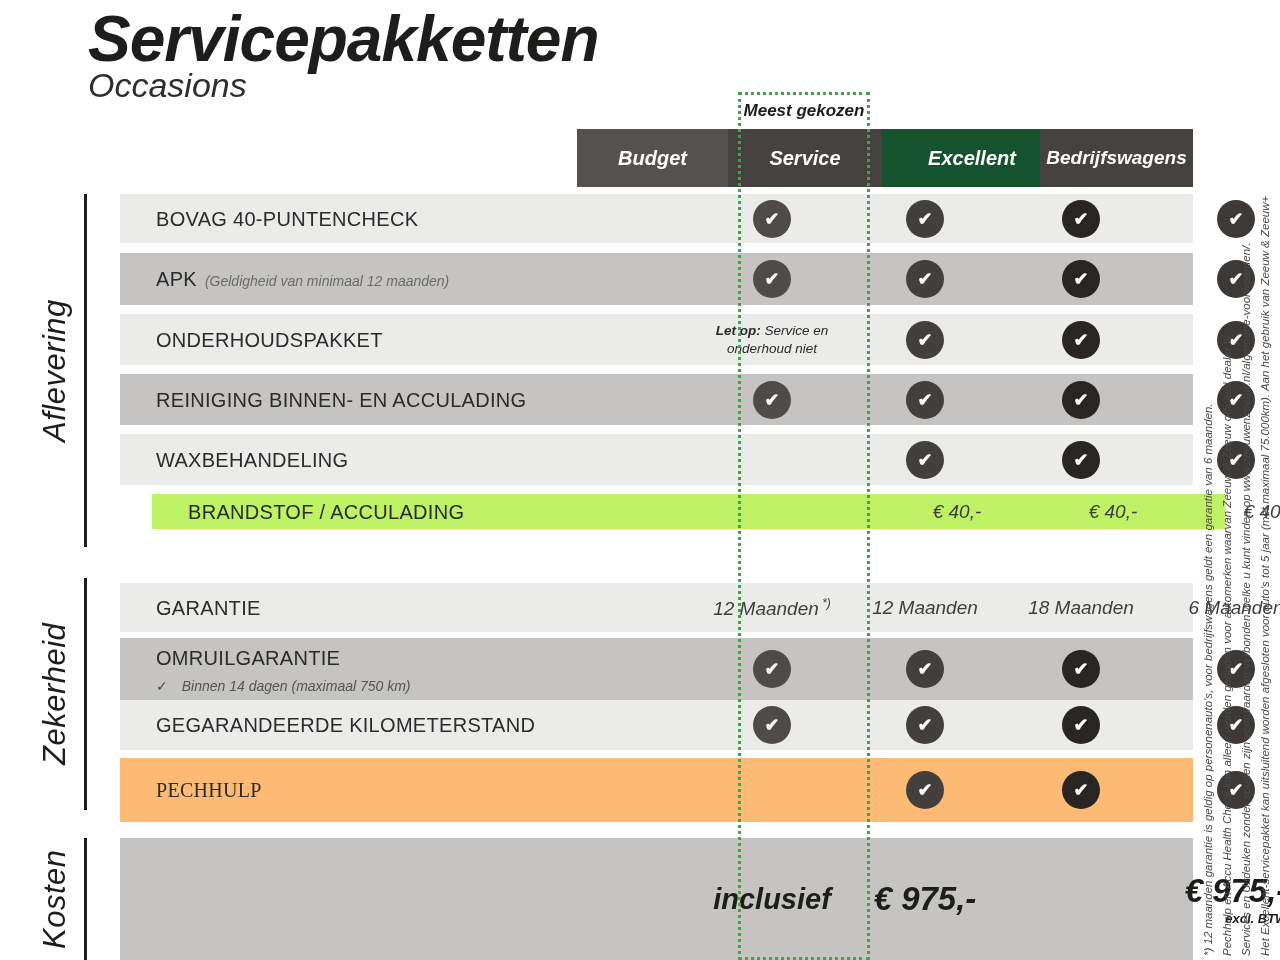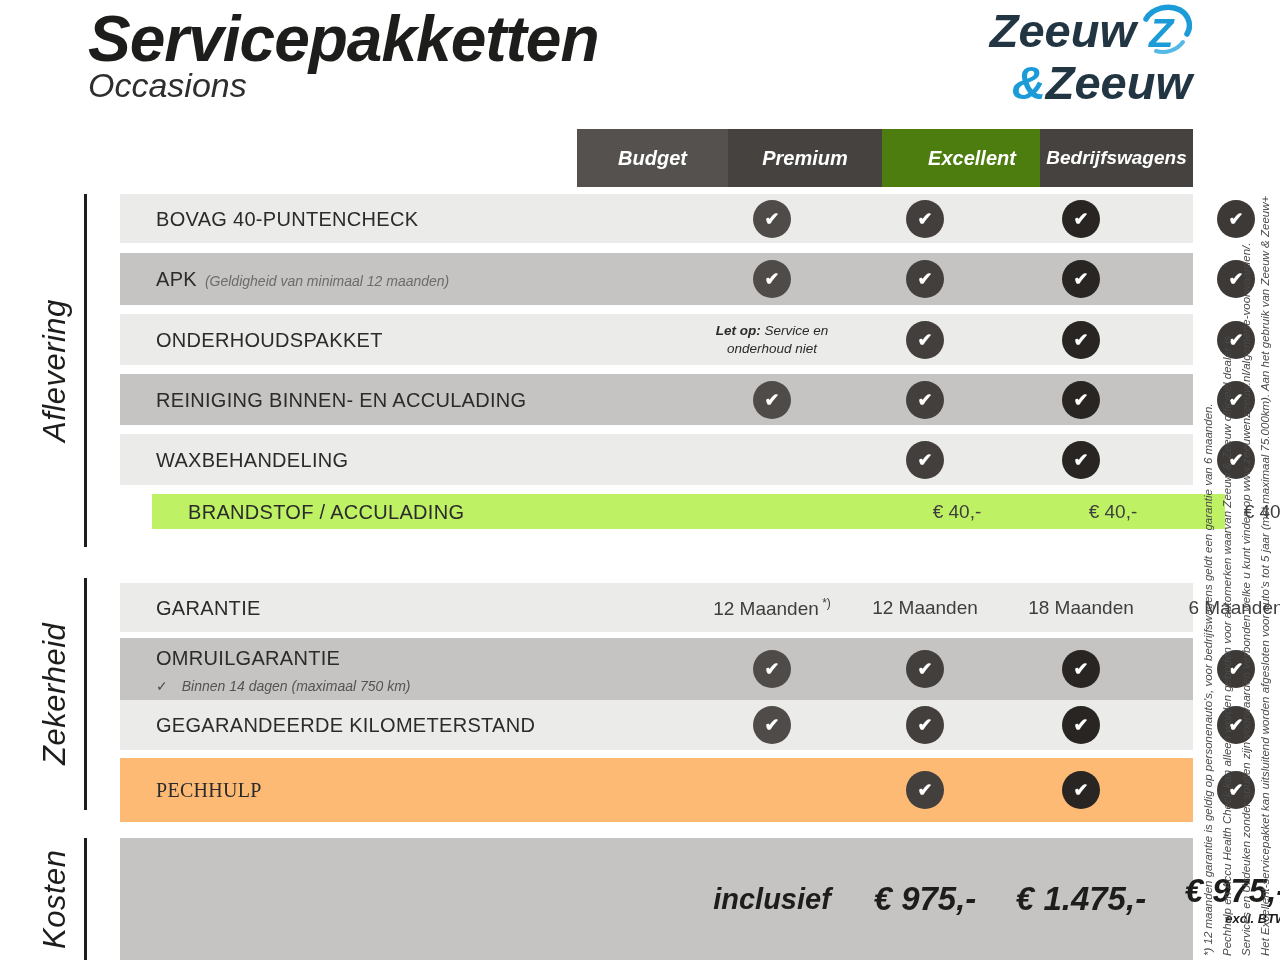--- a/index.html
+++ b/index.html
@@ -27,21 +27,21 @@
   .row{position:absolute;left:120px;width:1073px;}
   .rowLabel{position:absolute;left:36px;top:50%;transform:translateY(-50%);font-size:20px;color:#2b2b2b;
             letter-spacing:.3px;white-space:nowrap;}
   .rowLabel .note{font-size:14px;font-style:italic;color:#6b6b6b;letter-spacing:0;margin-left:8px;}
   .rowLabel.withSub{top:9px;transform:none;}
   .subline{font-size:14px;font-style:italic;color:#545454;margin-top:8px;letter-spacing:0;}
   .subline .tick{margin-right:14px;font-style:normal;color:#4a4a4a;}
 
   .check{position:absolute;top:50%;width:38px;height:38px;border-radius:50%;transform:translate(-50%,-50%);
          display:flex;align-items:center;justify-content:center;color:#fff;font-size:18px;font-weight:bold;}
-  .cellText{position:absolute;top:50%;transform:translate(-50%,-50%);font-size:19px;
+  .cellText{position:absolute;top:50%;transform:translate(-50%,-50%);font-style:italic;font-size:19px;
             color:#3e3e3e;white-space:nowrap;}
   .cellText sup{font-size:12px;}
   .noteCell{position:absolute;top:50%;transform:translate(-50%,-50%);width:160px;text-align:center;
             font-style:italic;font-size:13.5px;color:#2b2b2b;line-height:1.35;}
   .priceWrap{position:absolute;top:50%;transform:translate(-50%,-50%);text-align:right;white-space:nowrap;}
   .priceText{font-size:33px;font-weight:bold;font-style:italic;color:#1d1d1b;}
   .priceWrap.plain .priceText{font-size:29px;}
   .priceNote{font-size:13px;font-weight:bold;font-style:italic;color:#1d1d1b;margin-top:1px;}
 
   
@@ -62,46 +62,33 @@
   .footnote div{white-space:nowrap;}
 </style>
 </head>
 <body>
 
 <div class="page">
 
   <div class="title">Servicepakketten</div>
   <div class="subtitle">Occasions</div>
 
-  <div class="logo">
-    <div class="logoLine1">
-      <span class="logoNavy">Zeeuw</span>
-      <svg width="56" height="52" viewBox="0 0 56 52">
-        <path d="M10 15 C16 4 33 0 44 6 C53 11 56 22 51 30" stroke="#1b9cd8" stroke-width="5.5" fill="none" stroke-linecap="round"></path>
-        <path d="M47 38 C41 46 30 50 20 47" stroke="#54b9e6" stroke-width="4" fill="none" stroke-linecap="round"></path>
-        <text x="13" y="43" font-size="40" font-weight="bold" font-style="italic" fill="#1b9cd8">Z</text>
-      </svg>
-    </div>
-    <div class="logoLine2">
-      <span class="logoBlue">&amp;</span><span class="logoNavy">Zeeuw</span>
-    </div>
-  </div>
 
   <div id="sections">
       <div class="sectBar" style="top: 194px; height: 353px;"></div>
       <div class="sectLabel" style="top: 194px; height: 353px;">Aflevering</div>
       <div class="sectBar" style="top: 578px; height: 232px;"></div>
       <div class="sectLabel" style="top: 578px; height: 232px;">Zekerheid</div>
       <div class="sectBar" style="top: 838px; height: 122px;"></div>
       <div class="sectLabel" style="top: 838px; height: 122px;">Kosten</div>
     </div>
   <div id="headers">
       <div class="colHead" style="left: 577px; width: 151px; background: rgb(85, 81, 78);">Budget</div>
-      <div class="colHead" style="left: 728px; width: 154px; background: rgb(70, 66, 63);">Premium</div>
-      <div class="colHead" style="left: 882px; width: 180px; background: #4d7c0f;">Excellent</div>
+      <div class="colHead" style="left: 728px; width: 154px; background: rgb(70, 66, 63);">Service</div>
+      <div class="colHead" style="left: 882px; width: 180px; background: #14532d;">Excellent</div>
       <div class="colHead small" style="left: 1040px; width: 153px; background: rgb(70, 66, 63);">Bedrijfswagens</div>
     </div>
   <div id="rows">
       <div class="row" style="top: 194px; height: 49px; background: rgb(235, 235, 234);">
         <div class="rowLabel">BOVAG 40-PUNTENCHECK</div>
         <div class="check" style="left: 652px; background: rgb(79, 75, 72);">✔</div>
         <div class="check" style="left: 805px; background: rgb(66, 63, 60);">✔</div>
         <div class="check" style="left: 961px; background: rgb(40, 37, 34);">✔</div>
         <div class="check" style="left: 1116px; background: rgb(60, 57, 54);">✔</div>
       </div>
@@ -161,25 +148,27 @@
       </div>
       <div class="row" style="top: 758px; height: 64px; background: #fdba74; font-family: Liberation Serif, serif;">
         <div class="rowLabel">PECHHULP</div>
         <div class="check" style="left: 805px; background: rgb(66, 63, 60);">✔</div>
         <div class="check" style="left: 961px; background: rgb(40, 37, 34);">✔</div>
         <div class="check" style="left: 1116px; background: rgb(60, 57, 54);">✔</div>
       </div>
       <div class="row" style="top: 838px; height: 122px; background: rgb(197, 196, 195);">
         <div class="priceWrap plain" style="left: 652px;"><span class="priceText">inclusief</span></div>
         <div class="priceWrap" style="left: 805px;"><span class="priceText">€ 975,-</span></div>
-        <div class="priceWrap" style="left: 961px;"><span class="priceText">€ 1.475,-</span></div>
         <div class="priceWrap" style="left: 1116px;"><span class="priceText">€ 975,-</span><div class="priceNote">excl. BTW</div></div>
       </div>
     </div>
 
+  <div class="highlightBox">
+    <div class="badgeLabel">Meest gekozen</div>
+  </div>
 
   <div class="footnote" id="footnote">
       <div>Het Excellent-servicepakket kan uitsluitend worden afgesloten voor auto's tot 5 jaar (met maximaal 75.000km). Aan het gebruik van Zeeuw &amp; Zeeuw+</div>
       <div>Services en Uitdeuken zonder spuiten zijn voorwaarden verbonden welke u kunt vinden op www.zeeuwenzeeuw.nl/algemene-voorwaarden/.</div>
       <div>Pechhulp en Accu Health Check kan alleen worden geboden voor automerken waarvan Zeeuw &amp; Zeeuw officieel dealer is.</div>
       <div>*) 12 maanden garantie is geldig op personenauto's, voor bedrijfswagens geldt een garantie van 6 maanden.</div>
     </div>
 </div>
 
 </body></html>

